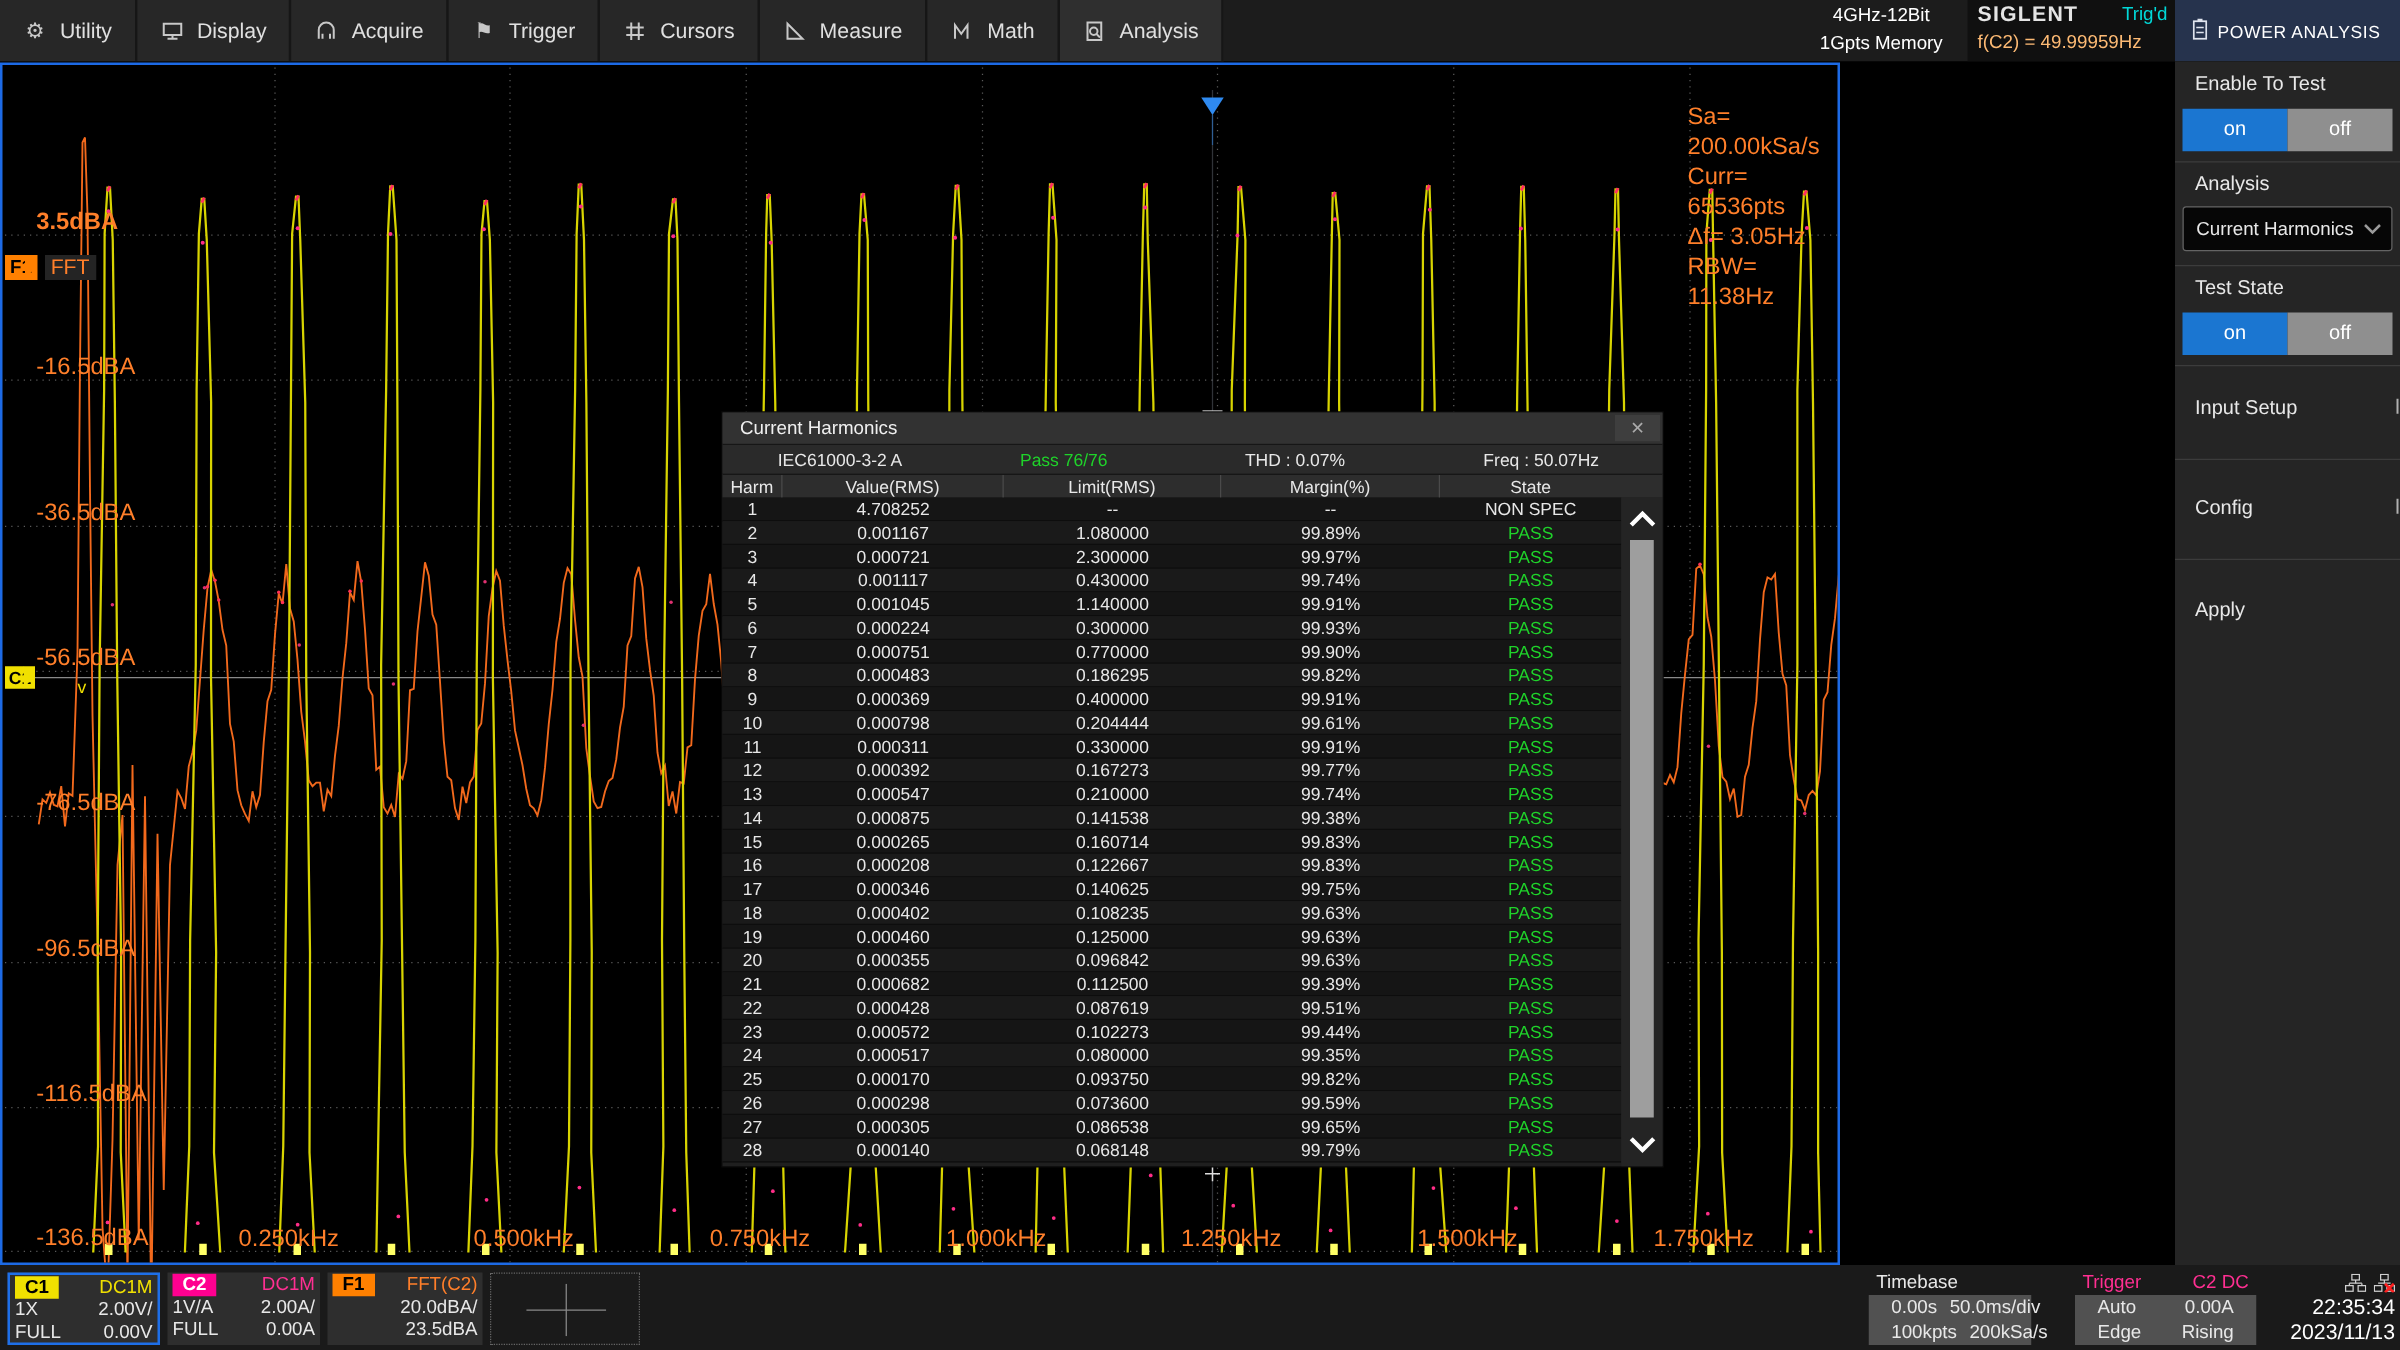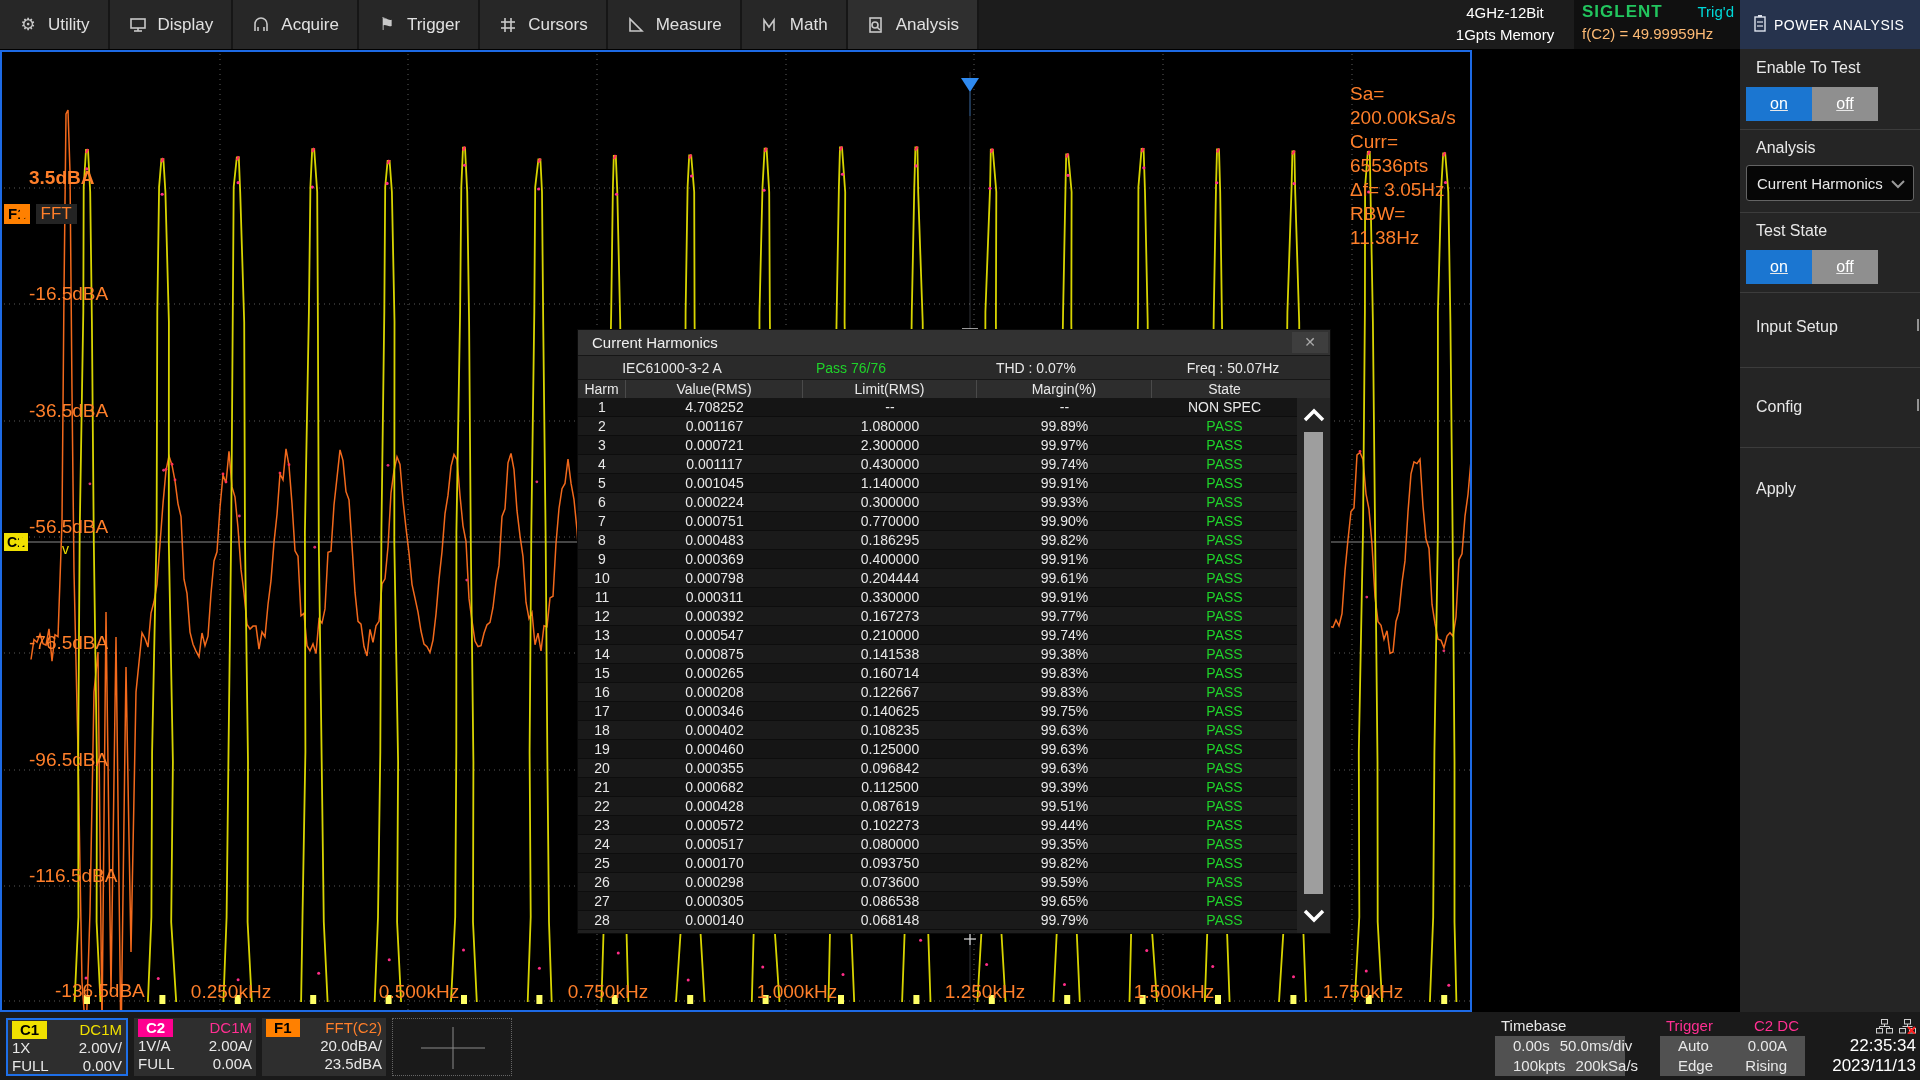--- a/index.html
+++ b/index.html
@@ -9,21 +9,21 @@
   
   #menubar { position:absolute; left:0; top:0; width:1740px; height:49px; background:#1c1c1c; display:flex; }
   .menu-item { height:49px; background:#272727; border-right:2px solid #161616; display:flex; align-items:center; gap:10px; padding:0 18px; color:#e0e0e0; font-size:17px; cursor:default; }
   .menu-item:last-child { background:#2f2f2f; }
   .micon { width:20px; height:20px; display:inline-flex; align-items:center; justify-content:center; color:#c8c8c8; font-size:17px; }
   .micon svg { stroke:#c8c8c8; fill:none; stroke-width:1.6; }
 
   #topright { position:absolute; left:1740px; top:0; width:180px; height:49px; background:#26334d; display:flex; align-items:center; gap:8px; padding-left:14px; color:#fff; font-size:14px; letter-spacing:.5px; }
   #sysinfo { position:absolute; left:1438px; top:2px; width:134px; height:45px; color:#fff; font-size:15px; text-align:center; line-height:22px; }
   #brandbox { position:absolute; left:1574px; top:0; width:166px; height:49px; background:#101010; }
-  #brand { position:absolute; left:8px; top:2px; font-size:17px; font-weight:bold; color:#22c55e; letter-spacing:1px; }
+  #brand { position:absolute; left:8px; top:2px; font-size:17px; font-weight:bold; color:#e5e5e5; letter-spacing:1px; }
   #trigd { position:absolute; right:6px; top:3px; font-size:15px; color:#00d8d8; }
   #freadout { position:absolute; left:8px; top:25px; font-size:15px; color:#fdba74; }
 
   
   #grid { position:absolute; left:0; top:50px; width:1472px; height:962px; background:#000; border:2px solid #1d6ae5; overflow:hidden; }
   #wf { position:absolute; left:0; top:0; }
   .dblabel { position:absolute; left:27px; color:#ff7f2a; font-size:19px; z-index:3; }
   .xlabel  { position:absolute; top:929px; color:#ff7f2a; font-size:19px; transform:translateX(-50%); z-index:3; white-space:nowrap; }
   #fftinfo { position:absolute; left:1348px; top:30px; color:#ff7f2a; font-size:19px; line-height:24px; z-index:3; }
   #f1badge { position:absolute; left:2px; top:152px; z-index:3; display:flex; gap:6px; align-items:center; }
@@ -50,21 +50,21 @@
   .trow.alt { background:#1a1a1a; }
   .pass { color:#1fd32a; }
   #scroll { position:absolute; right:0; top:68px; width:33px; height:535px; background:#242424; }
   .sbtn { position:absolute; left:2px; width:29px; height:30px; display:flex; align-items:center; justify-content:center; }
   #sthumb { position:absolute; left:7px; top:34px; width:19px; height:462px; background:#9e9e9e; }
 
   
   #panel { position:absolute; left:1740px; top:49px; width:180px; height:963px; background:#252525; color:#e8e8e8; font-size:16px; }
   .pdiv { position:absolute; left:0; width:180px; height:1px; background:#3c3c3c; }
   .plabel { position:absolute; left:16px; }
-  .toggle { position:absolute; left:6px; width:132px; height:34px; display:flex; font-size:16px;text-decoration:underline; }
+  .toggle { position:absolute; left:6px; width:168px; height:34px; display:flex; font-size:16px; }
   .tg-on  { width:84px; background:#1b76d1; color:#fff; display:flex; align-items:center; justify-content:center; }
   .tg-off { width:84px; background:#8f8f8f; color:#fff; display:flex; align-items:center; justify-content:center; }
   #dropdown { position:absolute; left:6px; top:116px; width:168px; height:36px; background:#060606; border:1px solid #646464; border-radius:3px; display:flex; align-items:center; justify-content:space-between; padding:0 8px 0 10px; font-size:15px; }
   .menurow { position:absolute; left:0; width:208px; height:40px; display:flex; align-items:center; justify-content:space-between; padding:0 14px 0 16px; }
   .fwd svg { stroke:#b0b0b0; fill:none; stroke-width:1.6; }
 
   
   #bottombar { position:absolute; left:0; top:1012px; width:1920px; height:68px; background:#1a1a1a; font-size:15px; }
   .chbox { position:absolute; top:6px; width:122px; height:58px; background:#2e2e2e; color:#e8e8e8; padding:1px 4px; }
   .chrow { display:flex; justify-content:space-between; height:18px; line-height:18px; }
@@ -367,21 +367,21 @@
   <div id="c1marker">C1</div>
   <div id="c1v">v</div>
   <div id="dblabels">
       <span class="dblabel" style="top: 115px; font-weight: bold;">3.5dBA</span>
       <span class="dblabel" style="top: 231px;">-16.5dBA</span>
       <span class="dblabel" style="top: 348px;">-36.5dBA</span>
       <span class="dblabel" style="top: 464px;">-56.5dBA</span>
       <span class="dblabel" style="top: 580px;">-76.5dBA</span>
       <span class="dblabel" style="top: 697px;">-96.5dBA</span>
       <span class="dblabel" style="top: 813px;">-116.5dBA</span>
-      <span class="dblabel" style="top: 928px; margin-left: 26px;">-136.5dBA</span>
+      <span class="dblabel" style="top: 928px;">-136.5dBA</span>
     </div>
   <div id="xlabels">
       <span class="xlabel" style="left: 229px;">0.250kHz</span>
       <span class="xlabel" style="left: 417px;">0.500kHz</span>
       <span class="xlabel" style="left: 606px;">0.750kHz</span>
       <span class="xlabel" style="left: 795px;">1.000kHz</span>
       <span class="xlabel" style="left: 983px;">1.250kHz</span>
       <span class="xlabel" style="left: 1172px;">1.500kHz</span>
       <span class="xlabel" style="left: 1361px;">1.750kHz</span>
       <span class="xlabel" style="left: 1549px;">2.000kHz</span>

